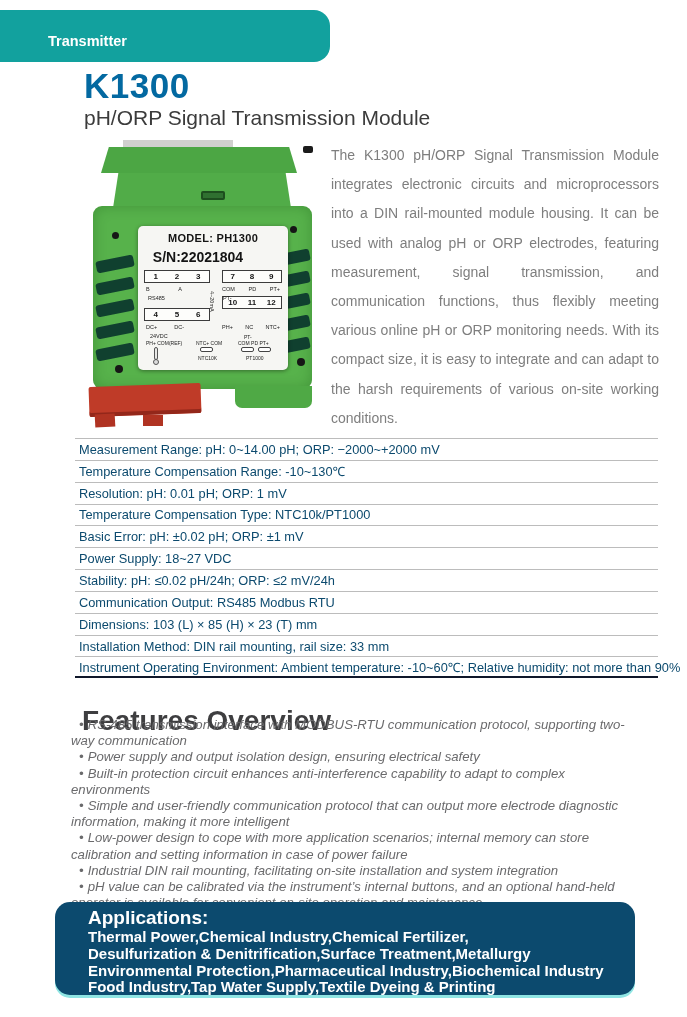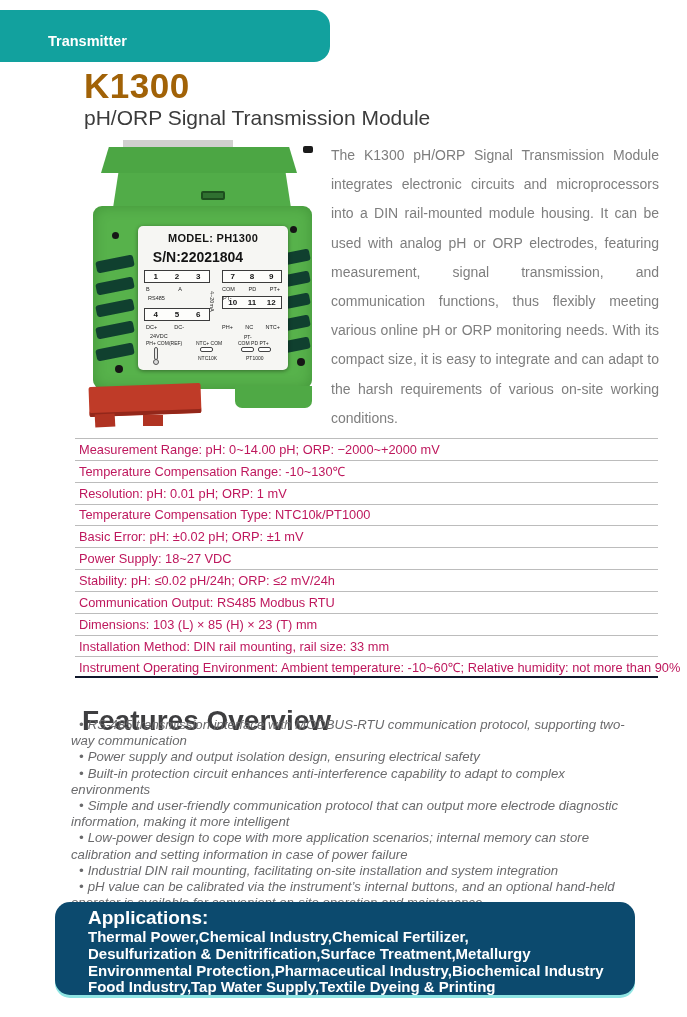--- a/index.html
+++ b/index.html
@@ -6,21 +6,21 @@
   body { background:#fff; }
   .page { position:relative; width:687px; height:1017px; background:#ffffff;
           font-family:"Liberation Sans", sans-serif; overflow:hidden; }
 
   
   .badge { position:absolute; left:0; top:10px; width:330px; height:52px;
            background:#12a19e; border-radius:0 16px 16px 0;
            display:flex; align-items:center; }
   .badge span { color:#fff; font-weight:bold; font-size:14.5px; margin:10px 0 0 48px; }
   .title { position:absolute; left:84px; top:66px; font-size:35px; font-weight:700;
-           color:#a16207; letter-spacing:0.5px; }
+           color:#0369a1; letter-spacing:0.5px; }
   .subtitle { position:absolute; left:84px; top:106px; font-size:21px; font-weight:400;
               color:#3b3b3b; }
 
   
   .desc { position:absolute; left:331px; top:141px; width:328px;
           font-size:14px; line-height:29.2px; color:#7e7e7e;
           text-align:justify; }
 
   
   .photo { position:absolute; left:85px; top:140px; width:235px; height:292px; }
@@ -86,21 +86,21 @@
   .d2b { left:60px; top:129px; }
   .d3t { left:106px; top:108px; }
   .d3m { left:100px; top:114px; }
   .r3a { left:103px; top:121px; } .r3b { left:120px; top:121px; }
   .d3b { left:108px; top:129px; }
 
   
   .spec-h { position:absolute; left:84px; top:424px; font-size:21px; font-weight:600; color:#3e3e40; }
   .spec-table { position:absolute; left:75px; top:438px; width:583px; }
   .spec-row { height:21.85px; border-top:1px solid #bcbcbc; display:flex; align-items:center;
-              font-size:12.8px; color:#be185d; padding-left:4px; white-space:nowrap; }
+              font-size:12.8px; color:#0c4a6e; padding-left:4px; white-space:nowrap; }
   .spec-table .spec-row:last-child { border-bottom:2px solid #0f172a; }
 
   
   .feat-h { position:absolute; left:82px; top:705px; font-size:28px; font-weight:600; color:#3e3e40; }
   .features { position:absolute; left:71px; top:717px; width:568px;font-style:italic; }
   .feat { font-size:13.2px; line-height:16.2px; color:#6a6a6c; text-indent:8px; }
   .feat .bl { padding-right:4px; }
 
   
   .apps { position:absolute; left:55px; top:902px; width:580px; height:93px;

